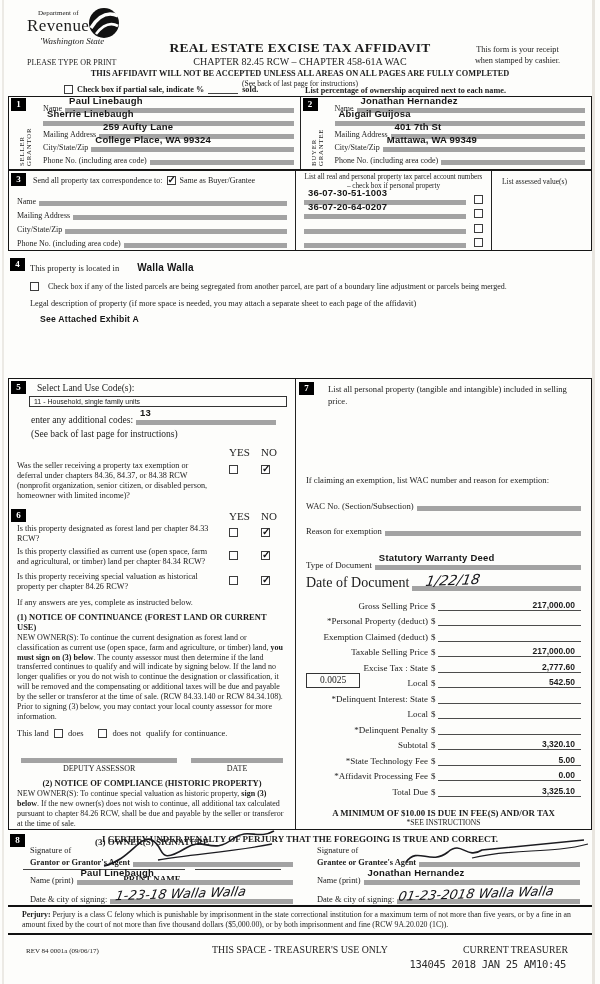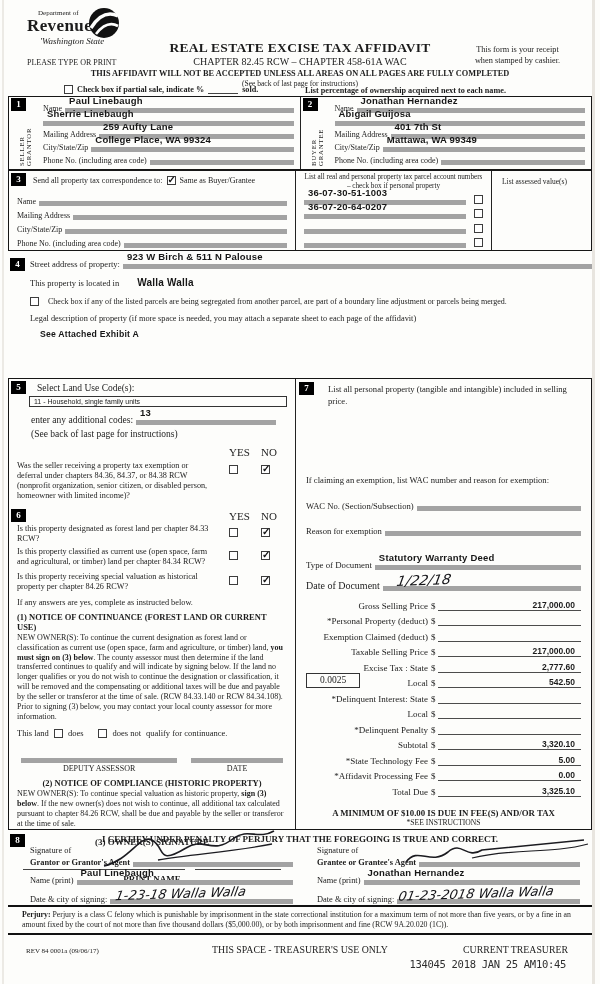--- a/index.html
+++ b/index.html
@@ -57,21 +57,21 @@
   .bctr{text-align:center;font-weight:bold;font-size:8.8px}
 </style>
 </head>
 <body>
 
 <div class="page">
   <div class="edge-l"></div>
   <div class="edge-r"></div>
 
   <div class="abs" style="left:38px;top:9px;font-size:7px">Department of</div>
-  <div class="abs" style="left:27px;top:16px;font-size:17px;font-weight:bold;letter-spacing:.4px">Revenue</div>
+  <div class="abs" style="left:27px;top:16px;font-size:17px;font-weight:normal;letter-spacing:.4px">Revenue</div>
   <div class="abs" style="left:40px;top:36px;font-size:9px;font-style:italic">'Washington State</div>
   <svg class="abs" style="left:88px;top:7px" width="32" height="32" viewBox="0 0 32 32">
     <circle cx="16" cy="16" r="15" fill="#111"></circle>
     <path d="M3,21 Q15,2 30,9" stroke="#fdfdfb" stroke-width="3.4" fill="none"></path>
     <path d="M8,27 Q19,13 30,19" stroke="#fdfdfb" stroke-width="2.6" fill="none"></path>
   </svg>
 
   <div class="abs title" style="top:40px">REAL ESTATE EXCISE TAX AFFIDAVIT</div>
   <div class="abs" style="left:27px;top:58px;font-size:8px">PLEASE TYPE OR PRINT</div>
   <div class="abs ctr" style="top:56px;font-size:10px">CHAPTER 82.45 RCW – CHAPTER 458-61A WAC</div>
@@ -201,24 +201,20 @@
           <span class="line"></span>
         </div>
       <div class="prow">
           <span class="line"></span>
         </div>
     </div>
   </div>
 
   <div class="abs" style="left:8px;top:254px;width:584px">
     <div class="numbox" style="left:2px;top:4px">4</div>
-    <div class="fld" style="margin-left:22px;height:15px">
-        <span class="lab" style="font-size:8.5px">Street address of property:</span>
-      <span class="line"><span class="typed">923 W Birch &amp; 511 N Palouse</span></span>
-      </div>
     <div style="margin:8px 0 0 22px;font-size:8.5px;display:flex;align-items:baseline;gap:14px">
       <span>This property is located in</span>
       <span class="typed" style="font-size:10px">Walla Walla</span>
       </div>
     <div style="margin:9px 0 0 22px;font-size:8px;display:flex;gap:9px;align-items:center">
       <span class="cb"></span>
       <span>Check box if any of the listed parcels are being segregated from another parcel, are part of a boundary line adjustment or parcels being merged.</span>
       </div>
     <div style="margin:8px 0 0 22px;font-size:8.3px">Legal description of property (if more space is needed, you may attach a separate sheet to each page of the affidavit)</div>
     <div class="typed" style="margin:6px 0 0 28px;font-size:8.7px">See Attached Exhibit A</div>
@@ -330,21 +326,21 @@
       <div class="fld" style="margin-top:12px;height:13px">
           <span class="lab" style="font-size:8.6px">Reason for exemption</span>
         <span class="line"></span>
         </div>
 
       <div class="fld" style="margin-top:20px;height:14px">
           <span class="lab" style="font-size:8.8px">Type of Document</span>
         <span class="line"><span class="typed">Statutory Warranty Deed</span></span>
         </div>
       <div class="fld" style="margin-top:5px;height:16px">
-          <span class="lab" style="font-size:10px">Date of Document</span>
+          <span class="lab" style="font-size:14px">Date of Document</span>
         <span class="line">
             <span class="hand" style="font-size:14px;position:absolute;left:14px;bottom:-2px">1/22/18</span>
           </span>
         </div>
 
       <div style="margin-top:4px">
         <div class="mrow">
             <span class="mlab">Gross Selling Price</span>
             <span class="dollar">$</span>
             <span class="mline"><span class="mval">217,000.00</span></span>

